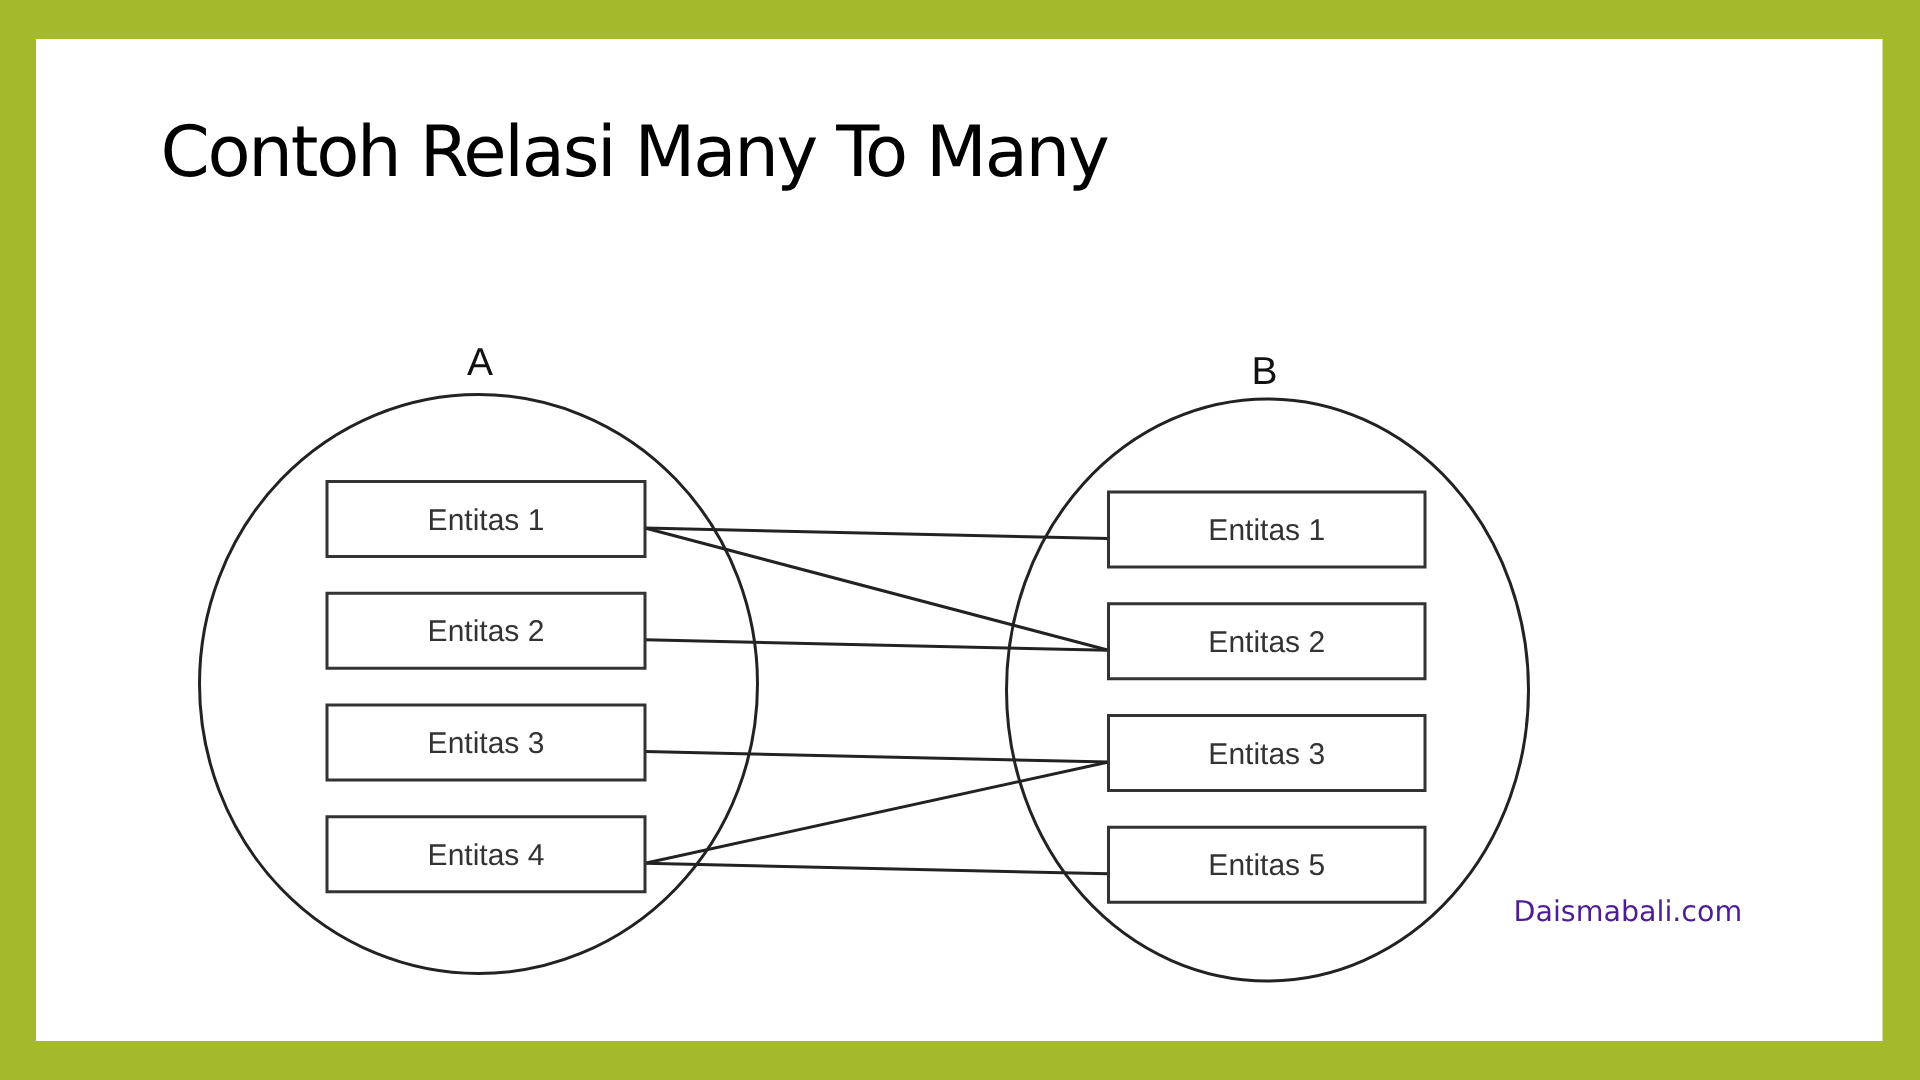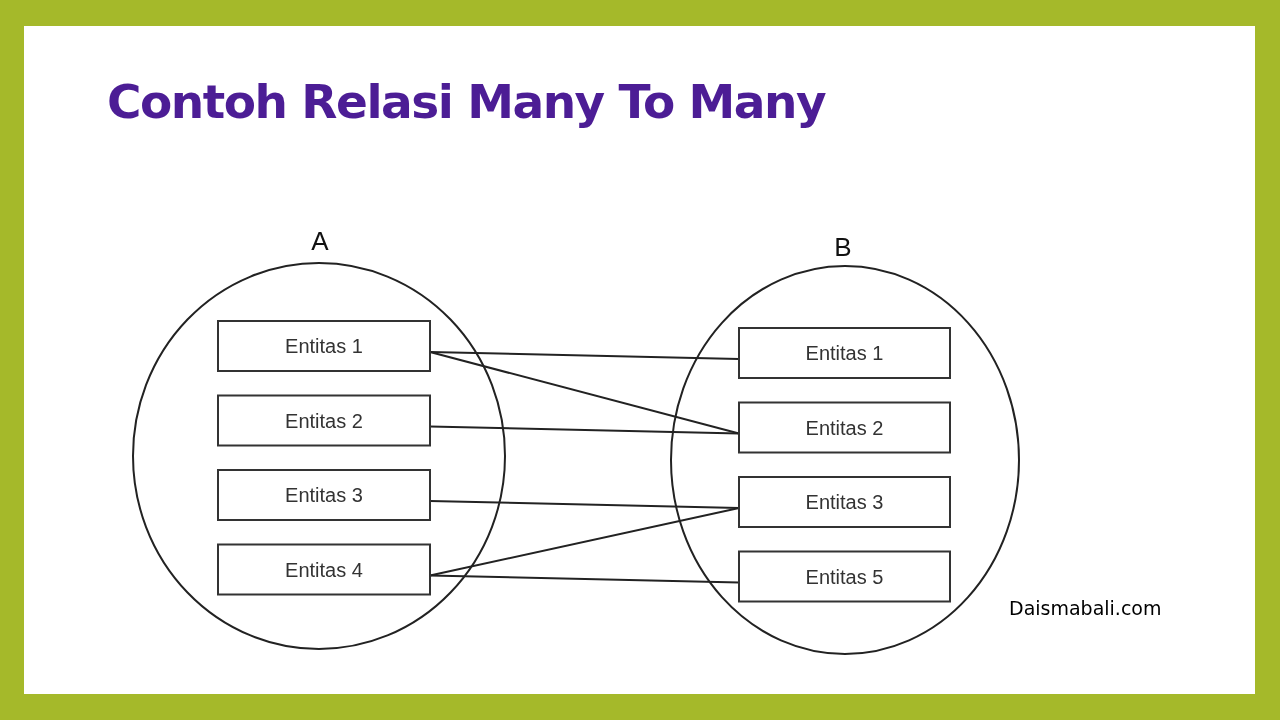--- a/index.html
+++ b/index.html
@@ -11,27 +11,27 @@
     }
     .slide {
       position: absolute; left: 24px; top: 26px;
       width: 1231px; height: 668px;
       background: #ffffff;
     }
     .title {
       position: absolute; left: 107px; top: 74px;
       font-family: "DejaVu Sans", sans-serif;
       font-size: 47px; letter-spacing: -1.5px;
-      color: #4c1d95; white-space: nowrap;
-      font-weight: bold;
+      color: #000000; white-space: nowrap;
+      font-weight: normal;
     }
     .credit {
       position: absolute; left: 1009px; top: 597px;
       font-family: "DejaVu Sans", sans-serif;
-      font-size: 19px; color: #000000; white-space: nowrap;
+      font-size: 19px; color: #4c1d95; white-space: nowrap;
     }
     svg.diagram { position: absolute; left: 0; top: 0; width: 1280px; height: 720px; }
     .set-label { font-family: "Liberation Sans", sans-serif; font-size: 26px; fill: #111; }
     .box-label { font-family: "Liberation Sans", sans-serif; font-size: 20px; fill: #333; }
   </style>
 </head>
 <body>
 
 <div class="slide"></div>
 <div class="title">Contoh Relasi Many To Many</div>

